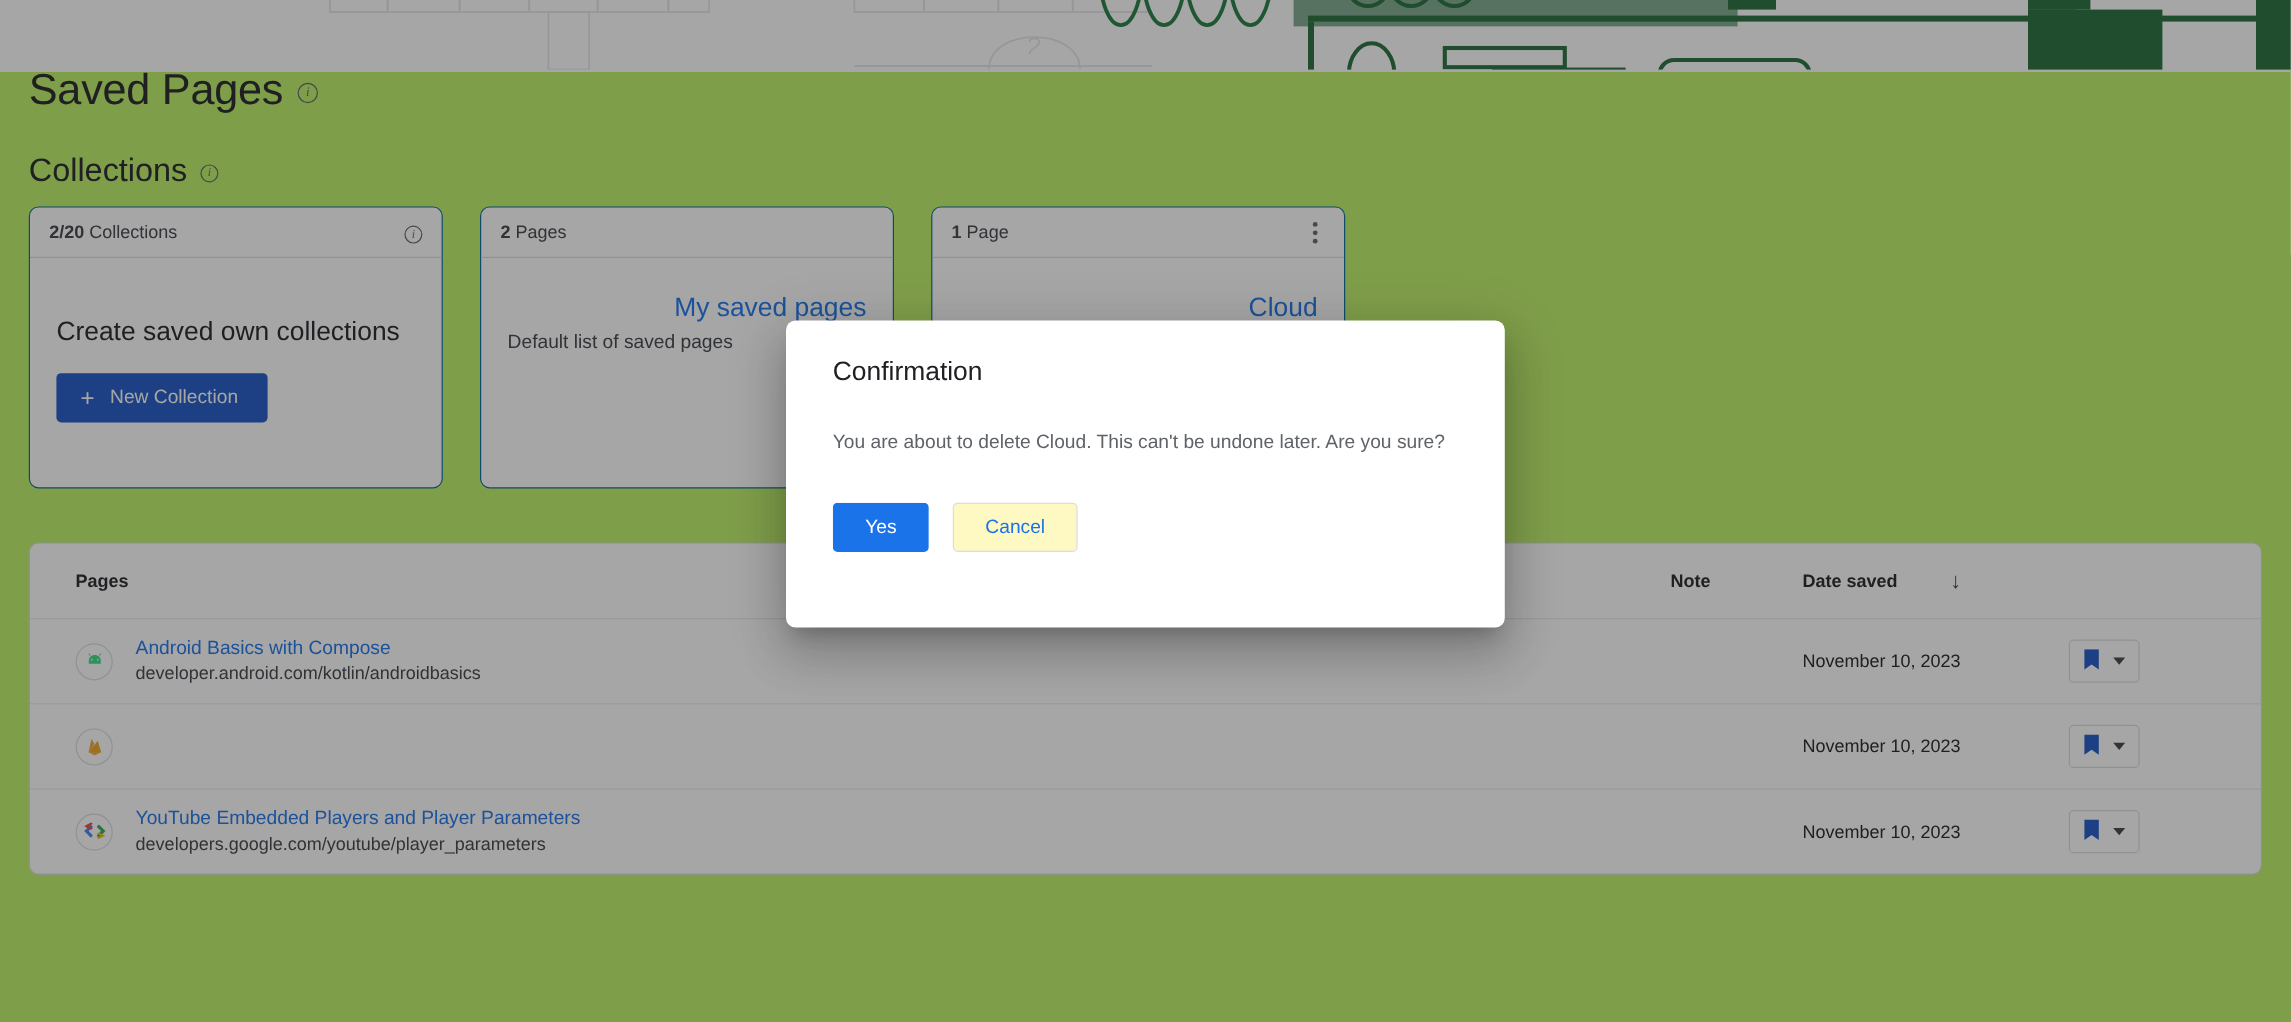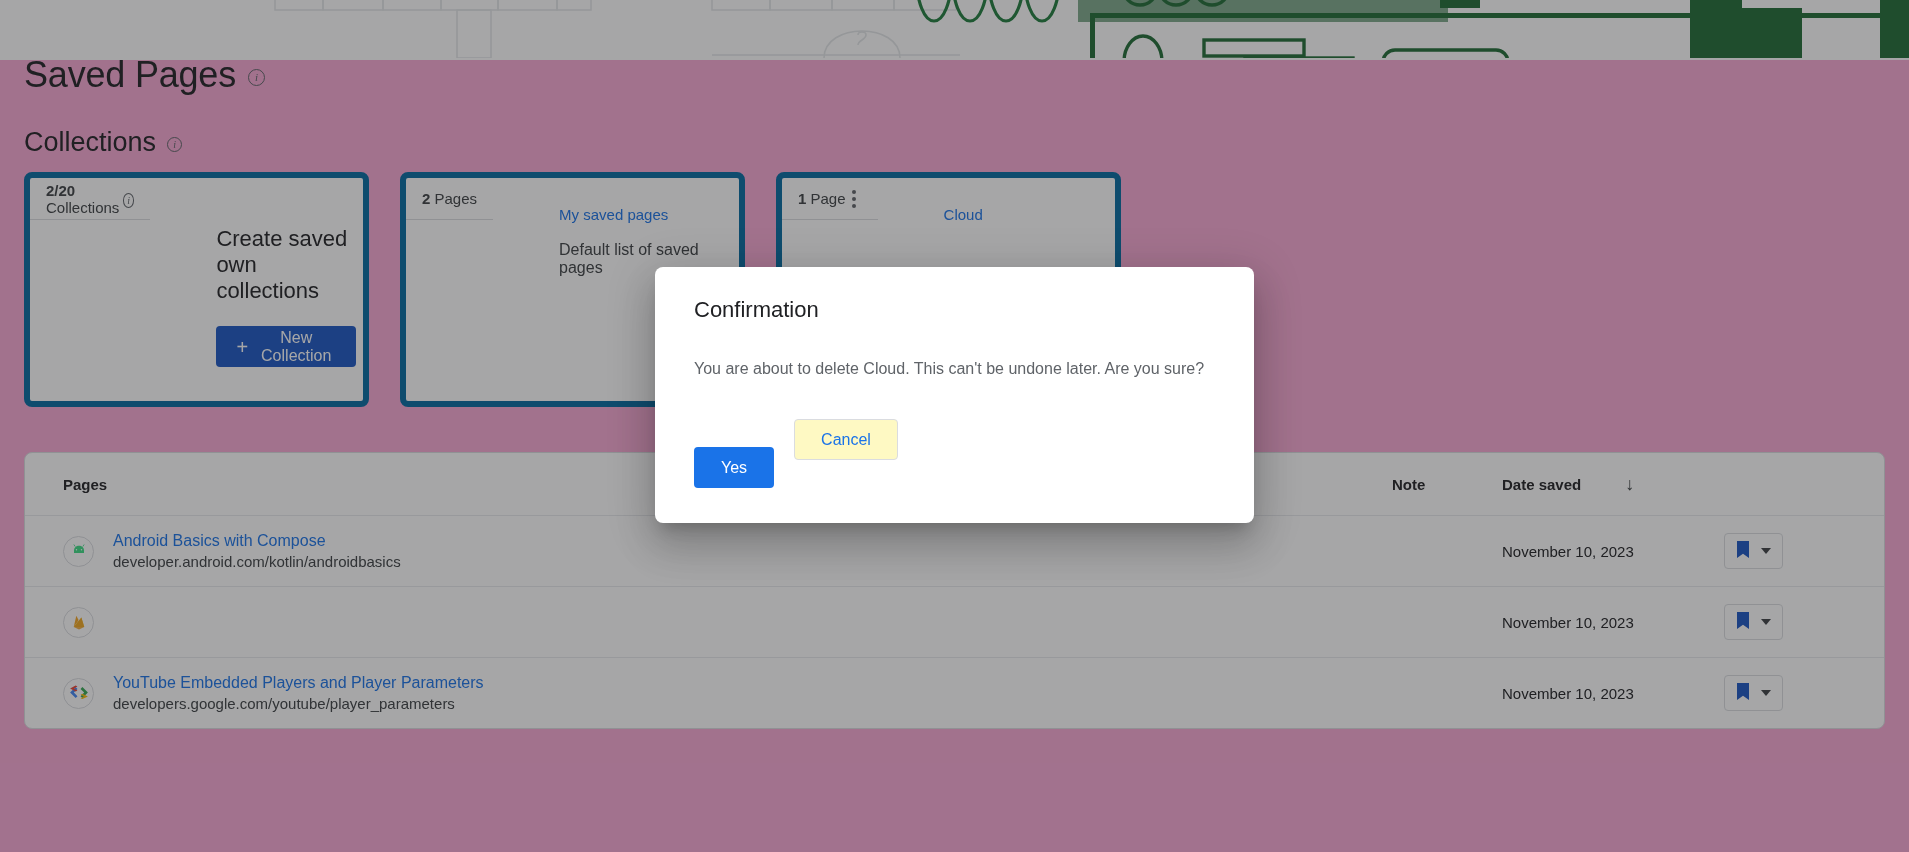--- a/index.html
+++ b/index.html
@@ -7,21 +7,21 @@
     margin: 0; padding: 0;
     width: 1909px; height: 852px;
     overflow: hidden;
     font-family: "Liberation Sans", sans-serif;
     background: #ffffff;
   }
 
   
   #page-root {
     position: absolute; inset: 0;
-    background: #f9a8d4;
+    background: #bef264;
   }
 
   
   .hero {
     position: absolute;
     left: 0; top: 0;
     width: 1909px; height: 60px;
     overflow: hidden;
     background: #ffffff;
   }
@@ -77,27 +77,26 @@
   
   .cards {
     position: absolute;
     left: 24px; top: 172px;
     display: flex;
     gap: 31px;
   }
   .card {
     width: 345px;
     height: 235px;
-    border: 6px solid #0369a1;
+    border: 1px solid #0369a1;
     border-radius: 8px;
     background: #fff;
     overflow: hidden;
     display: flex;
-    flex-direction: row;
-    gap: 44px;
+    flex-direction: column;
   }
   .card-head {
     height: 42px;
     border-bottom: 1px solid #dadce0;
     display: flex;
     align-items: center;
     justify-content: space-between;
     padding: 0 16px;
     font-size: 15px;
     color: #3c4043;
@@ -110,26 +109,27 @@
   .card-body-center {
     padding-top: 48px;
   }
   .card-heading {
     font-size: 22px;
     color: #202124;
     font-weight: 400;
     margin: 0 0 22px 0;
   }
   .card-link {
-    font-size: 15px;
+    font-size: 22px;
     color: #1a73e8;
     text-decoration: none;
     display: block;
-    margin-bottom: 18px;
-    cursor: pointer;
+    margin-bottom: 8px;
+    cursor: pointer;
+    text-align: right;
   }
   .card-sub {
     font-size: 16px;
     color: #3c4043;
   }
   .new-collection-btn {
     display: inline-flex;
     align-items: center;
     gap: 13px;
     background: #1a56c4;
@@ -272,21 +272,21 @@
   }
   .btn {
     height: 41px;
     border-radius: 4px;
     font-size: 16px;
     font-family: "Liberation Sans", sans-serif;
     cursor: pointer;
     padding: 0 26px;
     border: 1px solid transparent;
   }
-  .btn-primary { background: #1a73e8; color: #fff; margin-top: 28px; }
+  .btn-primary { background: #1a73e8; color: #fff; }
   .btn-secondary { background: #fef9c3; color: #1a73e8; border-color: #dadce0; }
 </style>
 </head>
 <body>
 
 <div id="page-root">
 
   <div class="hero">
     <svg width="1909" height="60" viewBox="0 0 1909 60" xmlns="http://www.w3.org/2000/svg">
       <rect x="0" y="0" width="1909" height="60" fill="#ffffff"></rect>

